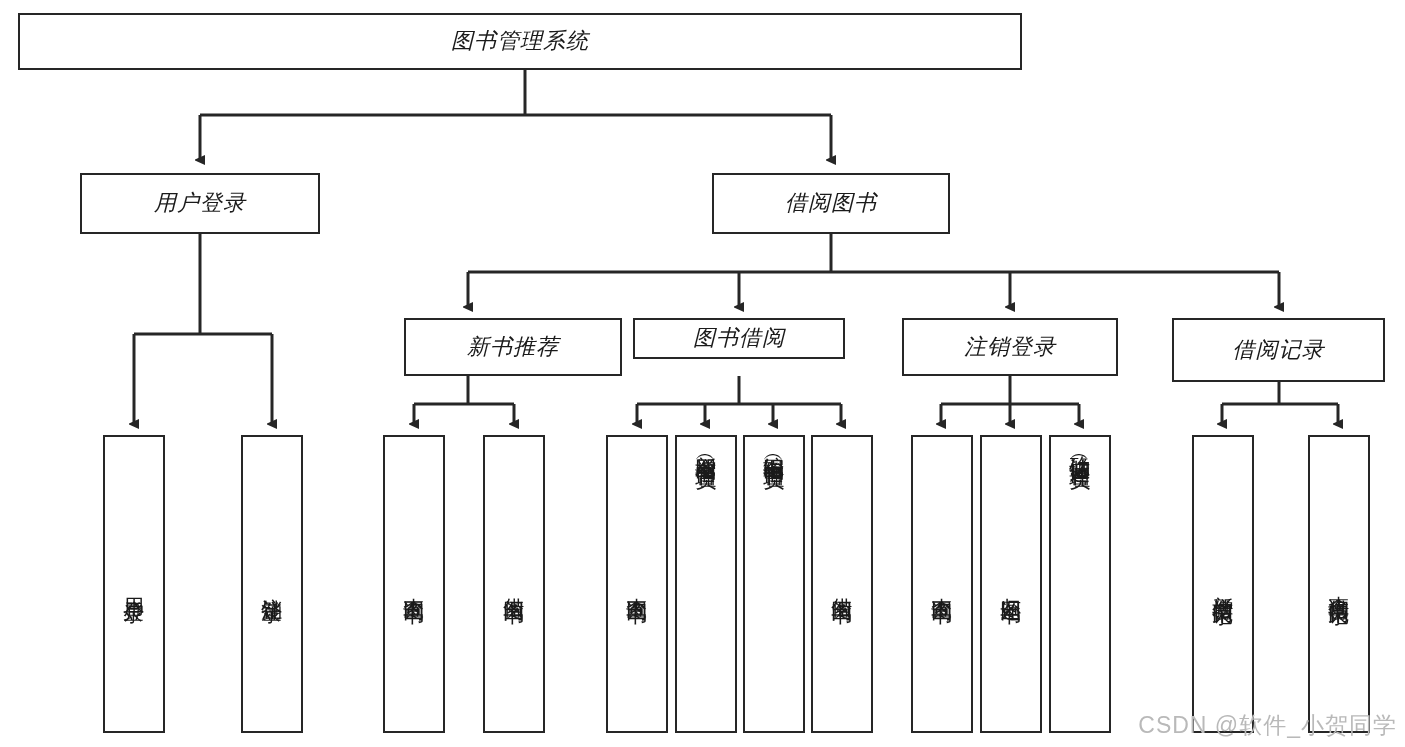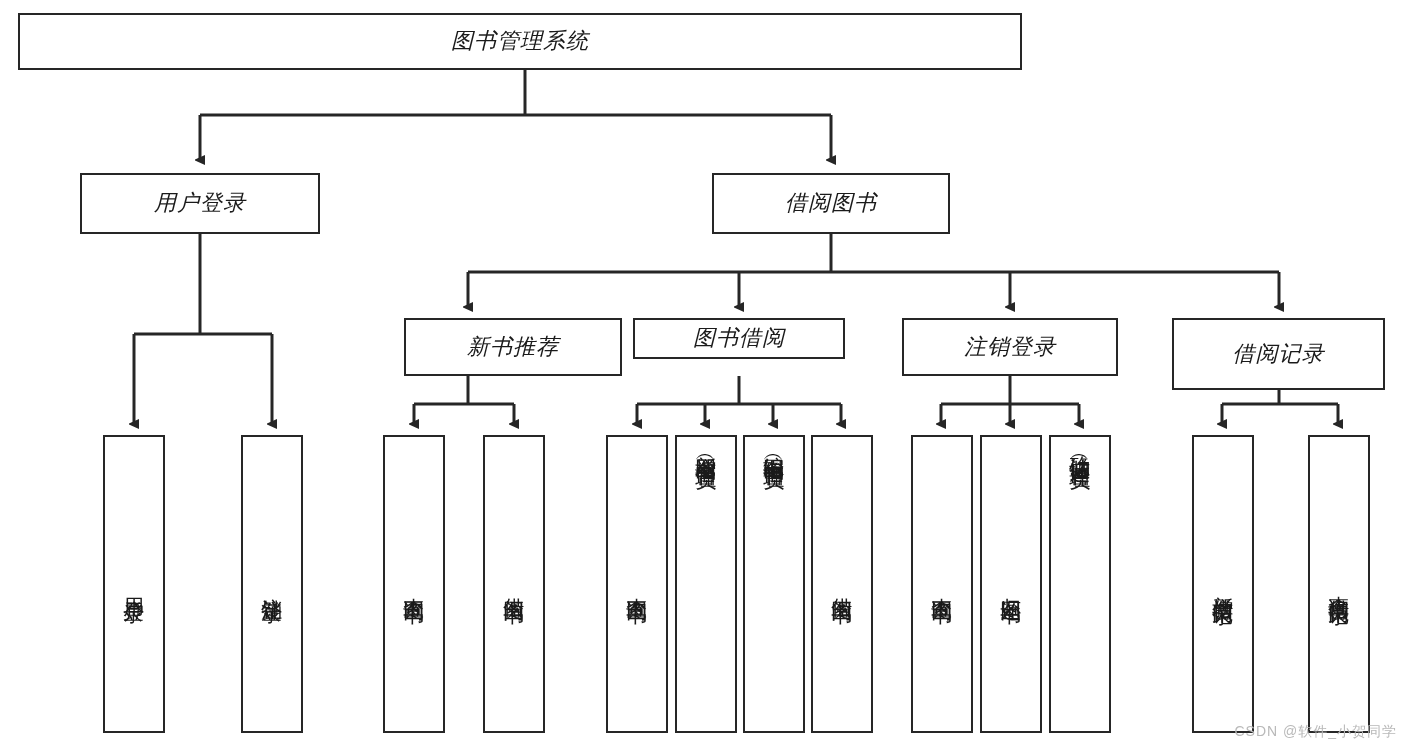--- a/index.html
+++ b/index.html
@@ -56,21 +56,21 @@
     white-space: nowrap;
   }
   .vtext-mid {
     margin-top: auto;
     margin-bottom: auto;
   }
   .watermark {
     position: absolute;
     right: 8px;
     bottom: 6px;
-    font-size: 14px;
+    font-size: 23px;
     color: #b9b9b9;
     letter-spacing: 1px;
     white-space: nowrap;
     pointer-events: none;
   }
 </style>
 </head>
 <body>
 
 <div id="canvas">
@@ -139,21 +139,21 @@
 
   <div class="node node-h" style="left:360px; top:318px; width:218px; height:58px;margin-left:44px;">
     <span>新书推荐</span>
   </div>
   <div class="node node-h" style="left:633px; top:318px; width:212px; height:41px;">
     <span>图书借阅</span>
   </div>
   <div class="node node-h" style="left:902px; top:318px; width:216px; height:58px;">
     <span>注销登录</span>
   </div>
-  <div class="node node-h" style="left:1172px; top:318px; width:213px; height:72px;">
+  <div class="node node-h" style="left:1172px; top:318px; width:213px; height:64px;">
     <span>借阅记录</span>
   </div>
 
   <div class="node node-v" style="left:103px; top:435px; width:62px; height:298px;">
     <span class="vtext vtext-mid">用户登录</span>
   </div>
   <div class="node node-v" style="left:241px; top:435px; width:62px; height:298px;">
     <span class="vtext vtext-mid">注销登录</span>
   </div>
 

